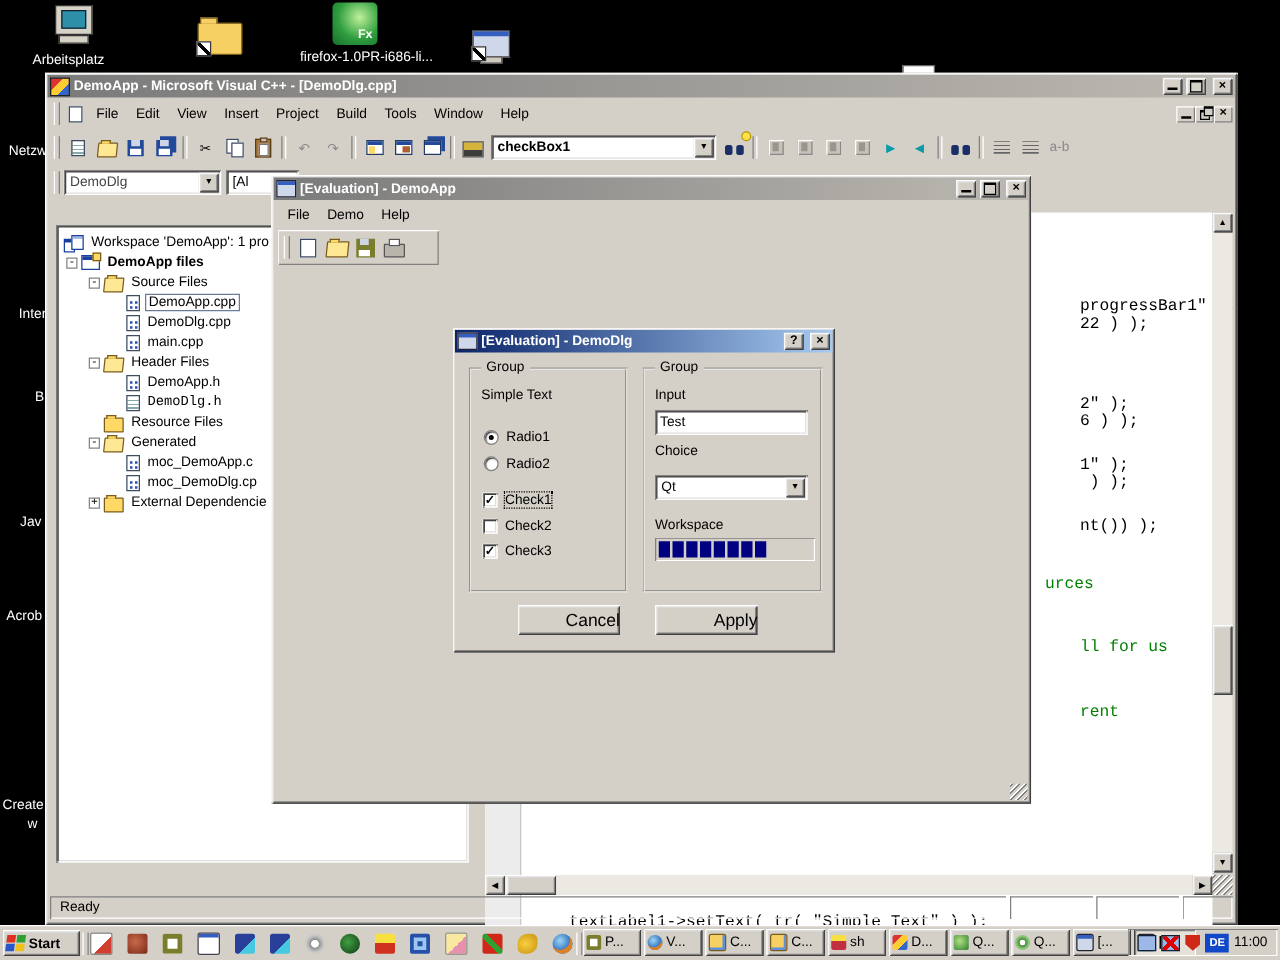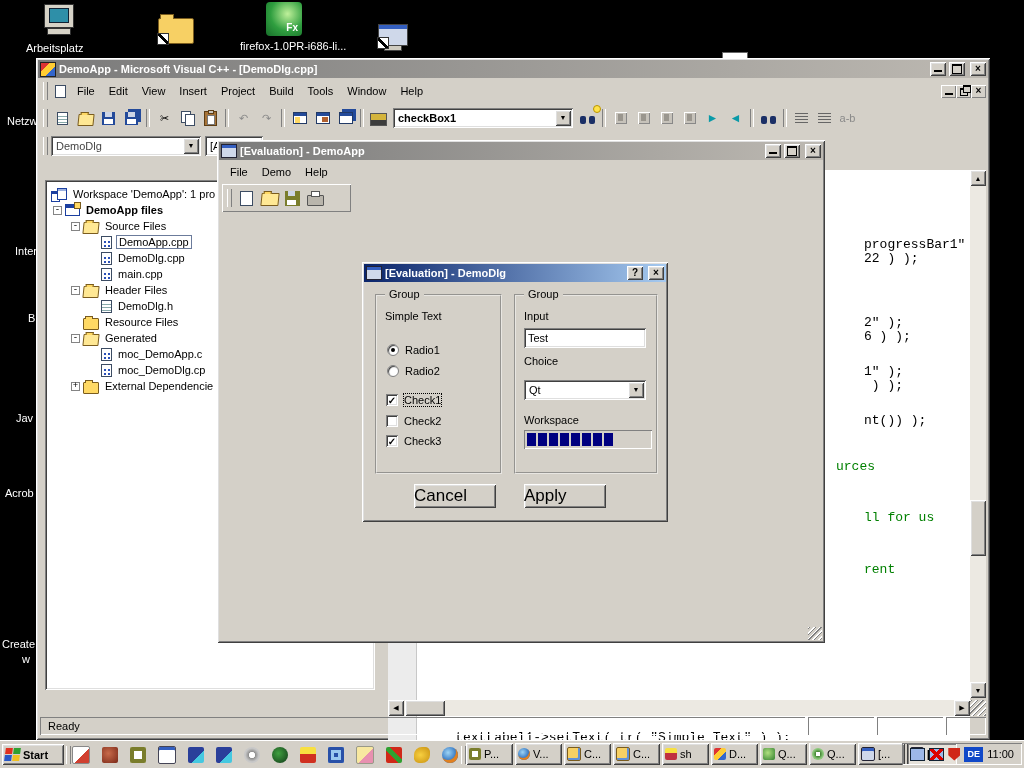--- a/index.html
+++ b/index.html
@@ -79,21 +79,21 @@
   .tcpp::after{content:'';position:absolute;left:2px;top:4px;width:2px;height:2px;background:#2a50b8;box-shadow:4px 0 0 #2a50b8,0 4px 0 #2a50b8,4px 4px 0 #2a50b8;}
   .ticon{flex:none;}
   
   .grp{position:absolute;border:2px groove #e8e6e2;}
   .grp .legend{position:absolute;top:-8px;left:8px;background:#d4d0c8;padding:0 4px;}
   .radio{width:12px;height:12px;border-radius:50%;background:#fff;border:1px solid #808080;box-shadow:inset 1px 1px 1px #404040;position:relative;flex:none;box-sizing:border-box;}
   .radio.on::after{content:'';position:absolute;left:3px;top:3px;width:4px;height:4px;border-radius:50%;background:#000;}
   .check{width:12px;height:12px;background:#fff;box-shadow:inset 1px 1px 0 #808080,inset -1px -1px 0 #fff,inset 2px 2px 0 #404040,inset -2px -2px 0 #dfdfdf;display:flex;align-items:center;justify-content:center;font-size:10px;font-weight:bold;flex:none;}
   .wrow{display:flex;align-items:center;gap:6px;position:absolute;}
   .focus-dotted{outline:1px dotted #000;}
-  .btn{display:flex;align-items:center;justify-content:flex-start;font-size:17px;}
+  .btn{display:flex;align-items:center;justify-content:flex-end;font-size:14px;}
   .dlg-input{position:absolute;border:none;outline:none;font-family:"Liberation Sans",sans-serif;font-size:11px;padding:0 4px;
              box-shadow:inset 1px 1px 0 #808080,inset -1px -1px 0 #fff,inset 2px 2px 0 #404040,inset -2px -2px 0 #dfdfdf;background:#fff;}
   .pseg{width:9px;height:13px;background:#000080;flex:none;}
   
   .code{font-family:"Liberation Mono","DejaVu Sans Mono",monospace;font-size:13px;white-space:pre;}
   .cm{color:#008000;}
   
   .sb-btn{background:#d4d0c8;box-shadow:inset 1px 1px 0 #fff,inset -1px -1px 0 #404040,inset 2px 2px 0 #dfdfdf,inset -2px -2px 0 #808080;
           display:flex;align-items:center;justify-content:center;font-size:7px;color:#000;}
   .sb-track{background:#ece9e2;}
@@ -275,21 +275,21 @@
           <i class="ind"></i>
         </span>
       <span class="ti">
           <i class="ind"></i>
         </span>
       <span class="ti gray">a-b</span>
     </div>
 
     <div class="abs flex" style="left:4px;top:76px;width:300px;height:24px;">
       <span class="gripv"></span>
-      <div class="combo" style="width:150px;">
+      <div class="combo" style="width:126px;">
         <span class="val" style="color:#444;">DemoDlg</span>
         <span class="drop r">▼</span>
       </div>
       <div class="combo" style="width:58px;margin-left:4px;">
         <span class="val">[Al</span>
       </div>
     </div>
 
     <div class="abs white" style="left:352px;top:112px;width:582px;height:586px;">
       <div class="abs" style="left:0;top:0;width:28px;height:100%;background:#ececec;border-right:1px solid #c8c8c8;"></div>
@@ -353,20 +353,24 @@
         <div class="trow" style="padding-left:52px;">
             <span class="tcpp ticon"></span>
             <span class="tlabel">main.cpp</span>
           </div>
         <div class="trow" style="padding-left:22px;">
             <span class="exp">-</span>
             <span class="fd fdo ticon"></span>
             <span class="tlabel">Header Files</span>
           </div>
         <div class="trow" style="padding-left:52px;">
+            <span class="tcpp ticon"></span>
+            <span class="tlabel">DemoApp.h</span>
+          </div>
+        <div class="trow" style="padding-left:52px;font-family:Liberation Mono, monospace;">
             <span class="pg pg-lines ticon"></span>
             <span class="tlabel">DemoDlg.h</span>
           </div>
         <div class="trow" style="padding-left:34px;">
             <span class="fd ticon"></span>
             <span class="tlabel">Resource Files</span>
           </div>
         <div class="trow" style="padding-left:22px;">
             <span class="exp">-</span>
             <span class="fd fdo ticon"></span>

